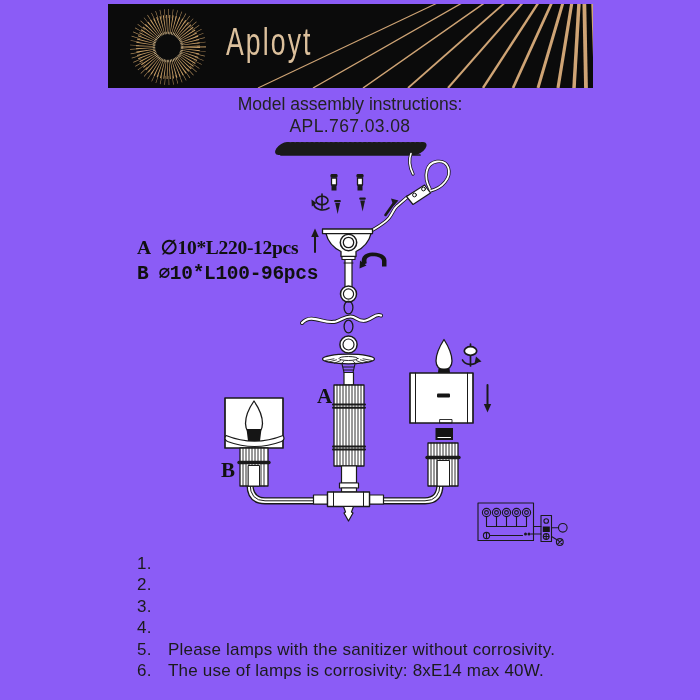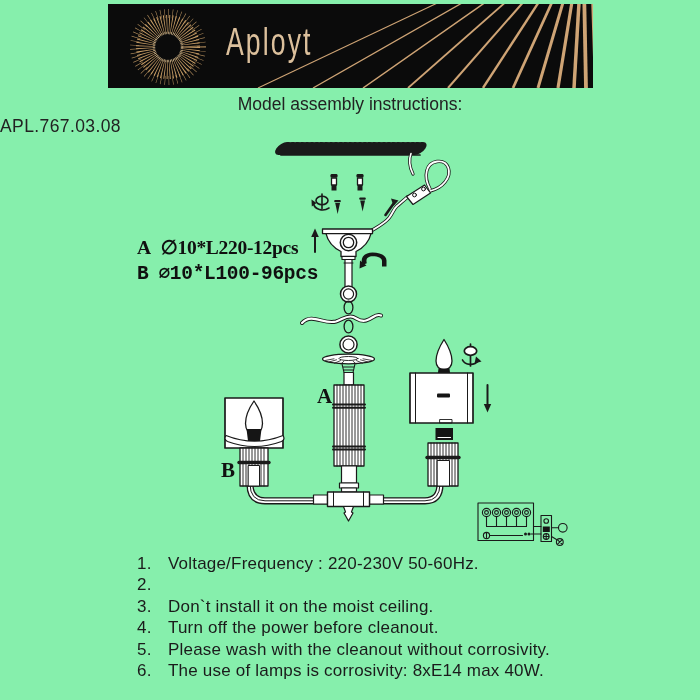--- a/index.html
+++ b/index.html
@@ -1,26 +1,26 @@
 <!DOCTYPE html>
 <html><head>
 <meta charset="utf-8">
 <style>
   html,body { margin:0; padding:0; background:#ffffff; }
-  .page { position:relative; width:700px; height:700px; background:#86efac; overflow:hidden;
+  .page { position:relative; width:700px; height:700px; background:#8b5cf6; overflow:hidden;
           font-family:"Liberation Sans", sans-serif; color:#1b1b1b; }
 
   .band { position:absolute; left:108px; top:4px; width:485px; height:84px; background:#0b0b0b; overflow:hidden; }
   .band svg { position:absolute; left:0; top:0; }
   .brand { position:absolute; left:118px; top:17px; font-size:38px; color:#dcc09c;
            letter-spacing:3px; transform:scaleX(0.70); transform-origin:left top; white-space:nowrap; }
 
   .heading { position:absolute; left:0; top:94px; width:700px; text-align:center;
              font-size:17.5px; color:#222222; }
-  .model   { position:absolute; left:0; top:116px; width:700px; 
+  .model   { position:absolute; left:0; top:116px; width:700px; text-align:center;
              font-size:17.5px; color:#222222; letter-spacing:0.4px; }
 
   .diagram { position:absolute; left:0; top:135px; }
 
   .spec { position:absolute; left:137px; font-family:"Liberation Serif", serif; font-weight:bold;
           font-size:19.5px; color:#101010; letter-spacing:-0.3px; white-space:nowrap; }
   .spec .plabel { display:inline-block; margin-right:10px; }
   .spec-a { top:236px; }
   .spec-b { top:261px;font-family:Liberation Mono, monospace; }
 
@@ -260,36 +260,33 @@
   <div class="spec spec-a">
     <span class="plabel">A</span><span>∅10*L220-12pcs</span>
   </div>
   <div class="spec spec-b">
     <span class="plabel">B</span><span>∅10*L100-96pcs</span>
   </div>
 
   <ol class="instructions">
     <li>
         <span class="num">1.</span>
-        <span>Voltage/Frequency : 220-230V 50-60Hz.</span>
       </li>
     <li>
         <span class="num">2.</span>
       </li>
     <li>
         <span class="num">3.</span>
-        <span>Don`t install it on the moist ceiling.</span>
       </li>
     <li>
         <span class="num">4.</span>
-        <span>Turn off the power before cleanout.</span>
       </li>
     <li>
         <span class="num">5.</span>
-        <span>Please wash with the cleanout without corrosivity.</span>
+        <span>Please lamps with the sanitizer without corrosivity.</span>
       </li>
     <li>
         <span class="num">6.</span>
         <span>The use of lamps is corrosivity: 8xE14 max 40W.</span>
       </li>
   </ol>
 
 </div>
 
 </body></html>

